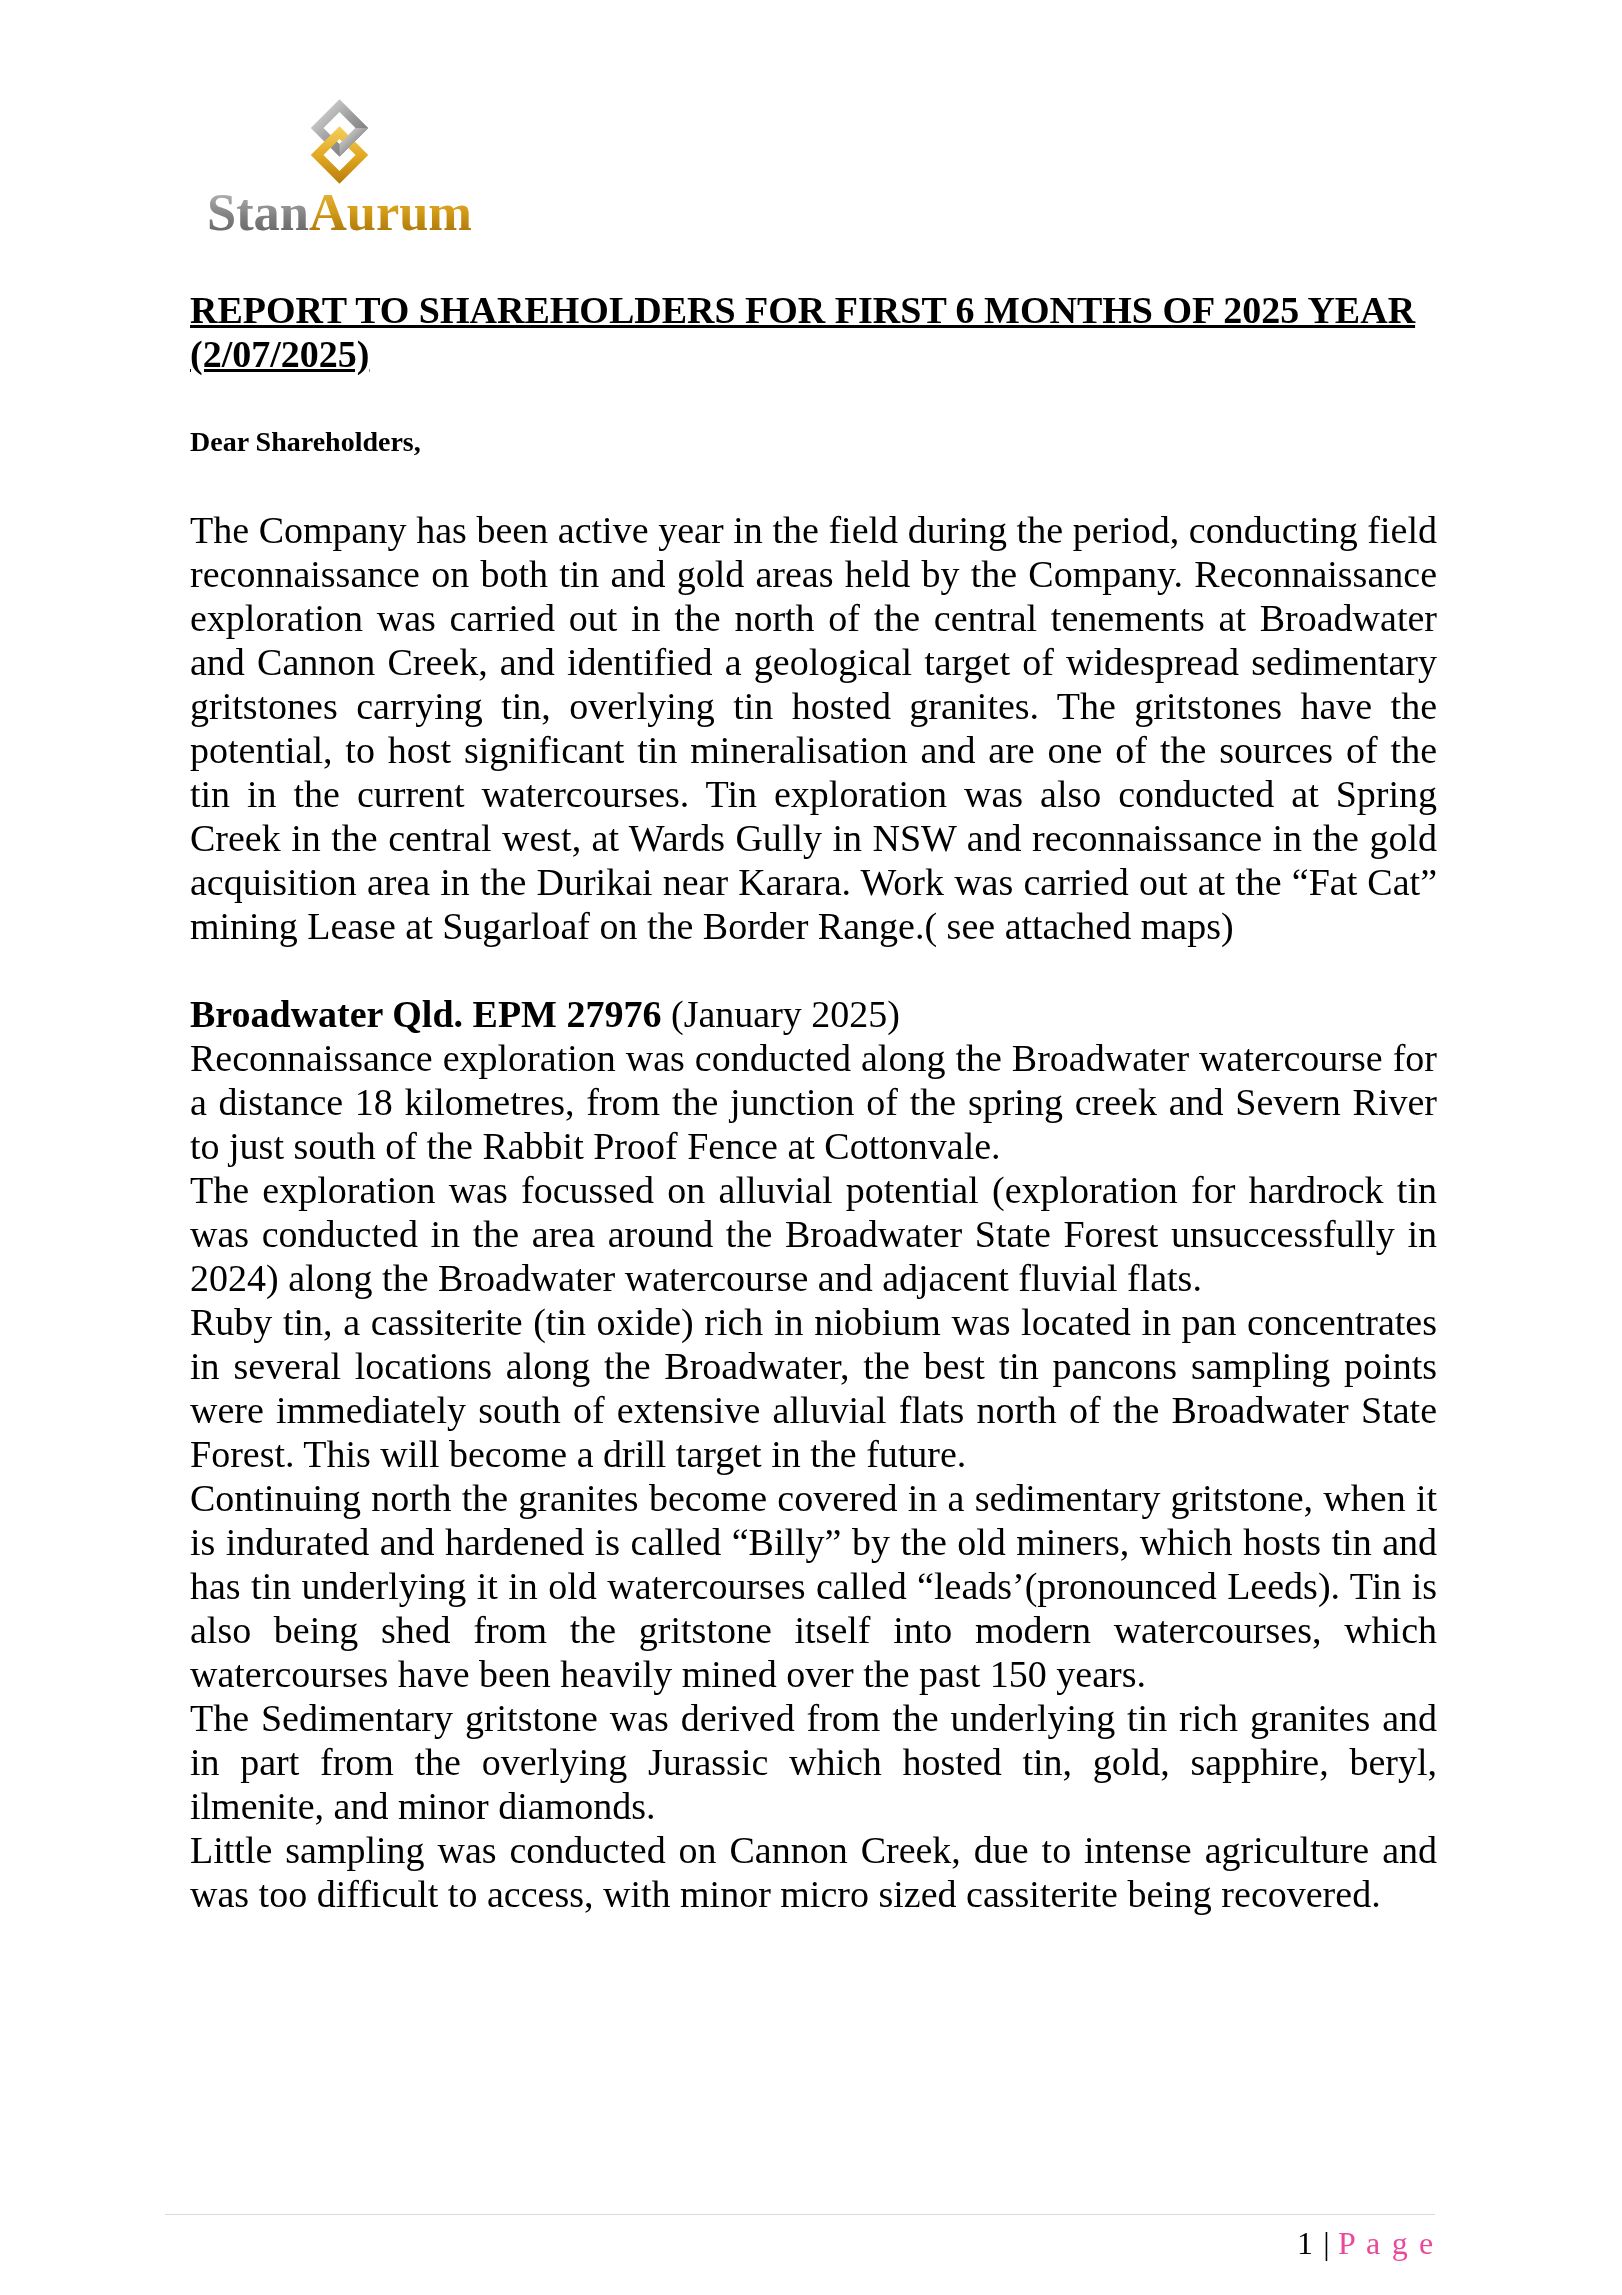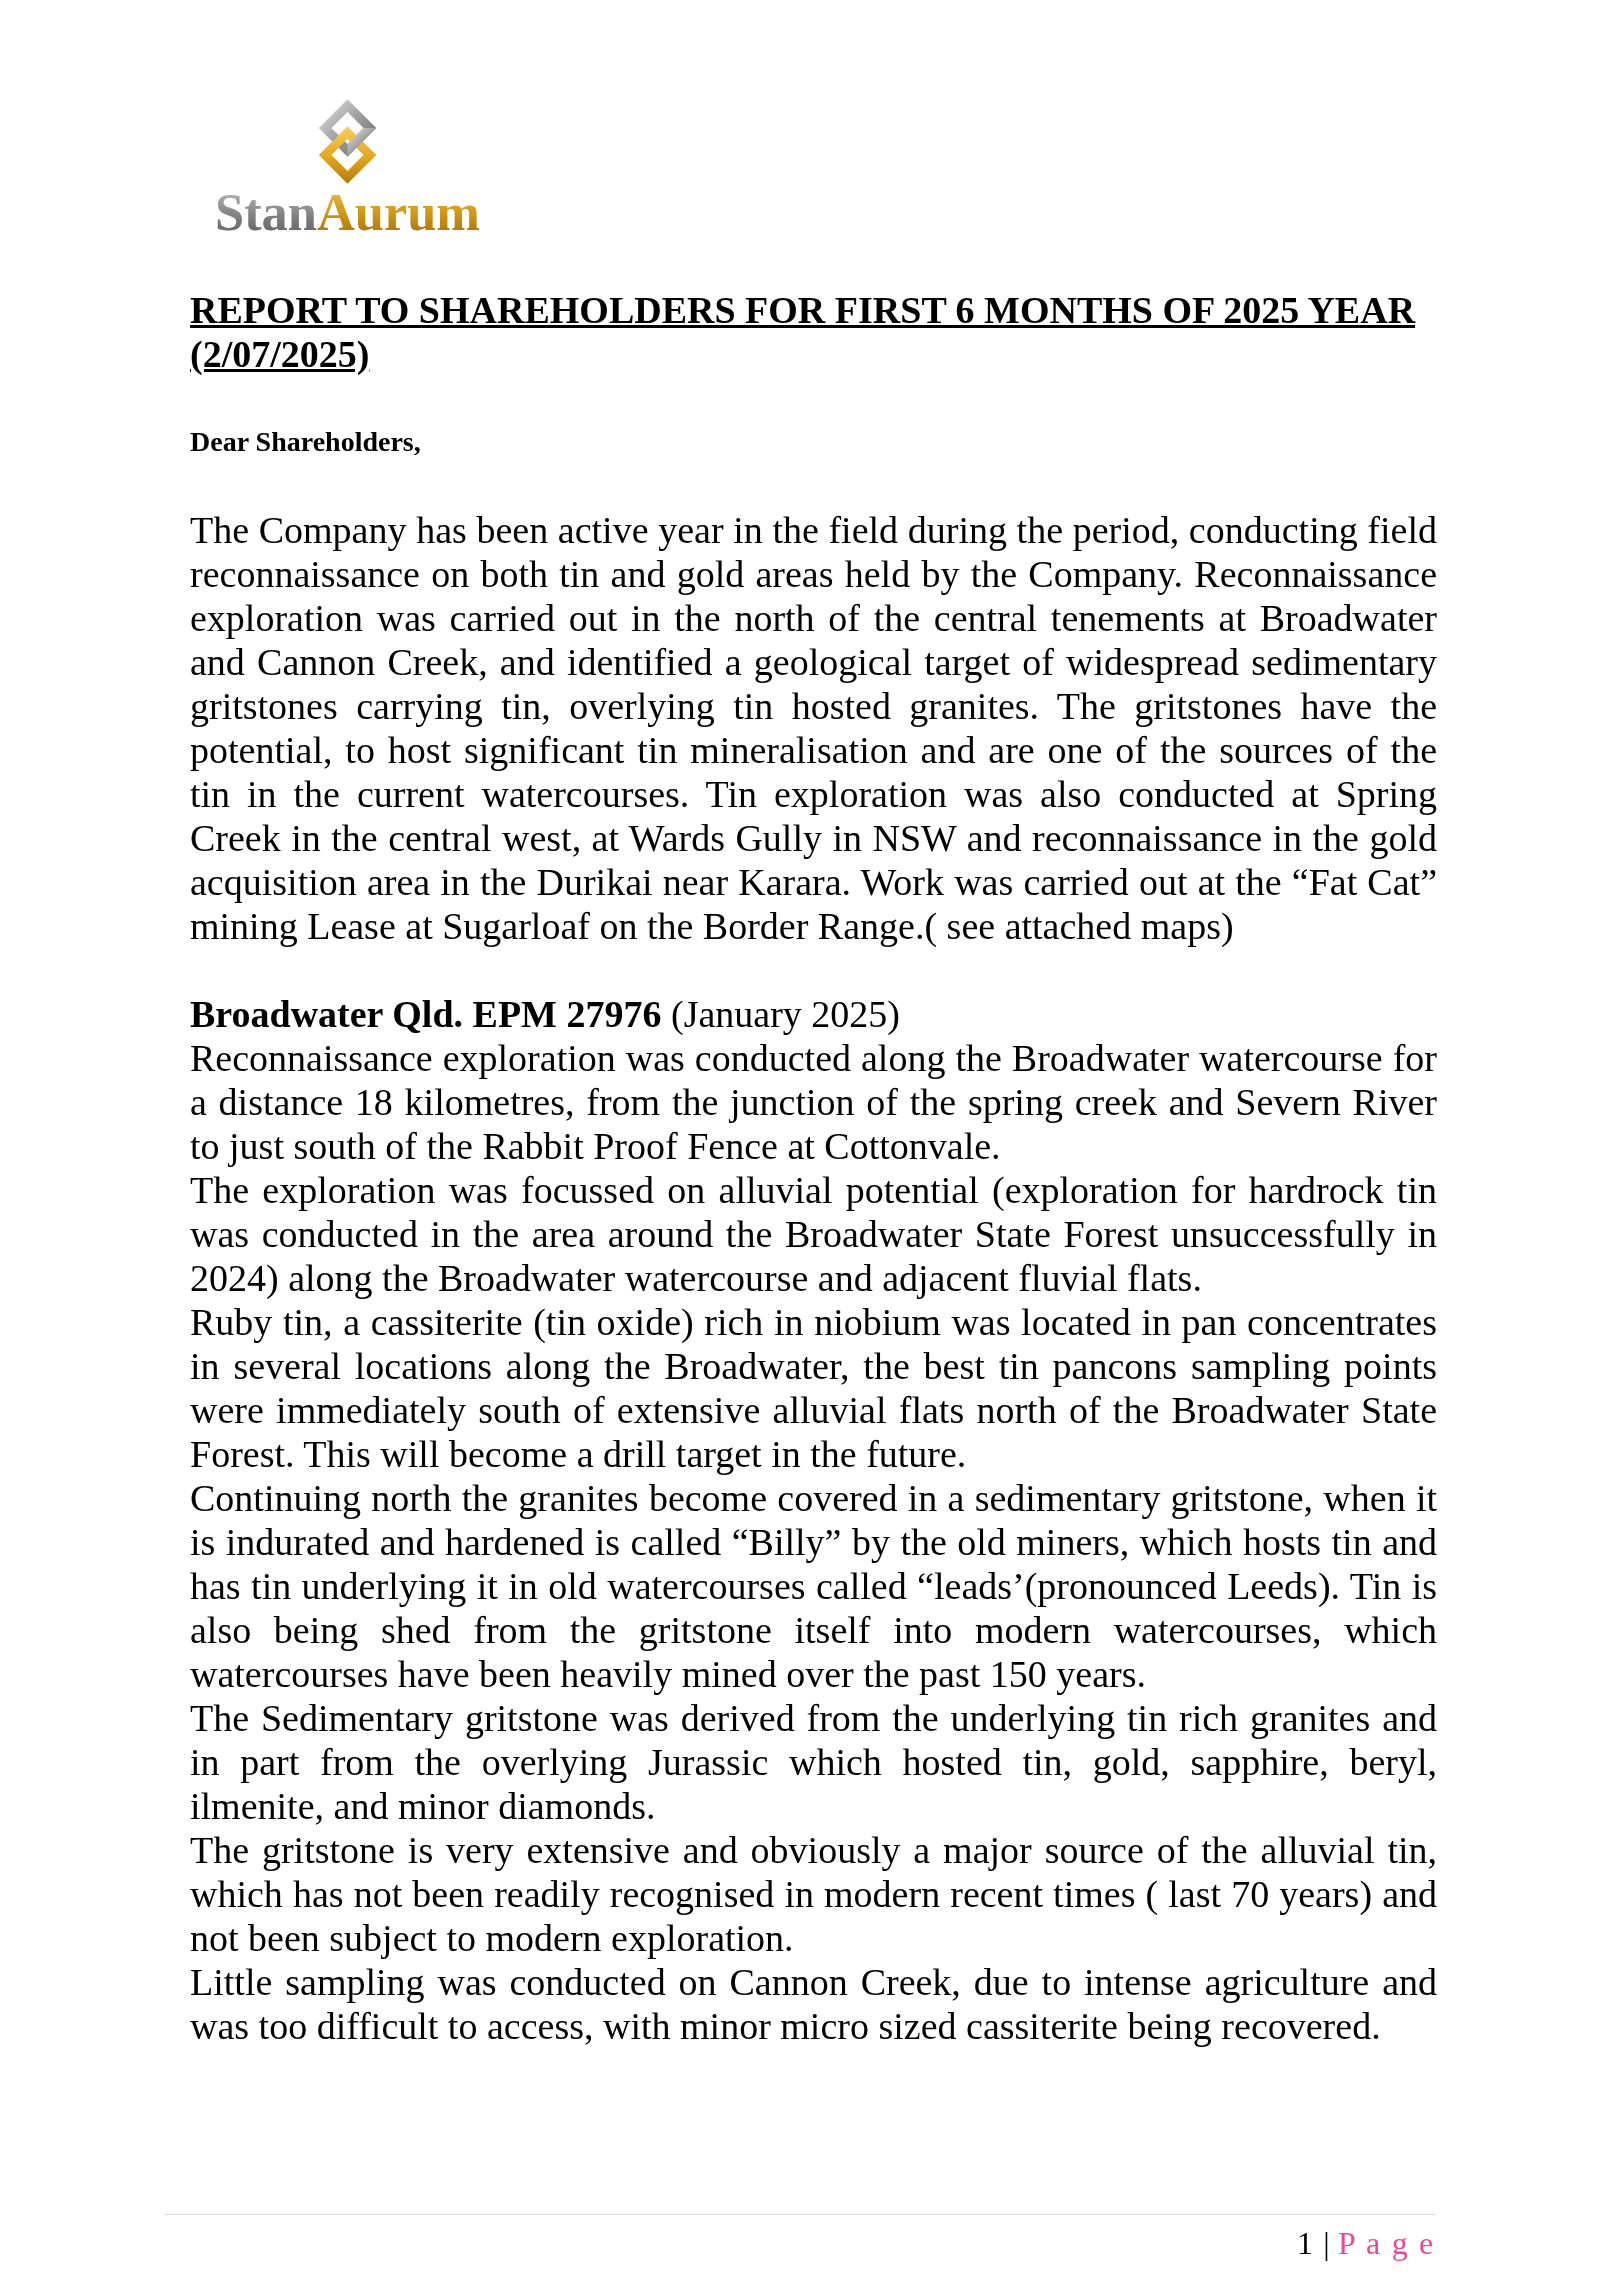--- a/index.html
+++ b/index.html
@@ -12,21 +12,21 @@
     font-family: "Liberation Serif", "DejaVu Serif", serif;
     color: #000000;
   }
   .content {
     position: absolute;
     left: 190px;
     top: 99px;
     width: 1247px;
   }
   
-  .logo { width: 279px; margin-left: 18px; }
+  .logo { width: 279px; margin-left: 10px; }
   .logo-mark { display: block; margin: 0 auto; width: 71px; height: 85px; }
   .logo-wordmark { display: block; width: 279px; height: 56px; margin-top: 1.7px; }
   
   .title {
     margin: 46px 0 0 0;
     font-size: 38px;
     line-height: 44px;
     font-weight: bold;
     text-align: left;
     text-decoration: underline;
@@ -114,21 +114,20 @@
       <p class="body">The Company has been active year in the field during the period, conducting field reconnaissance on both tin and gold areas held by the Company. Reconnaissance exploration was carried out in the north of the central tenements at Broadwater and Cannon Creek, and identified a geological target of widespread sedimentary gritstones carrying tin, overlying tin hosted granites. The gritstones have the potential, to host significant tin mineralisation and are one of the sources of the tin in the current watercourses. Tin exploration was also conducted at Spring Creek in the central west, at Wards Gully in NSW and reconnaissance in the gold acquisition area in the Durikai near Karara. Work was carried out at the “Fat Cat” mining Lease at Sugarloaf on the Border Range.( see attached maps)</p>
     </section>
 
     <section>
       <h2 class="heading"><span class="bold">Broadwater Qld. EPM 27976</span><span> (January 2025)</span></h2>
       <p class="body">Reconnaissance exploration was conducted along the Broadwater watercourse for a distance 18 kilometres, from the junction of the spring creek and Severn River to just south of the Rabbit Proof Fence at Cottonvale.</p>
       <p class="body">The exploration was focussed on alluvial potential (exploration for hardrock tin was conducted in the area around the Broadwater State Forest unsuccessfully in 2024) along the Broadwater watercourse and adjacent fluvial flats.</p>
       <p class="body">Ruby tin, a cassiterite (tin oxide) rich in niobium was located in pan concentrates in several locations along the Broadwater, the best tin pancons sampling points were immediately south of extensive alluvial flats north of the Broadwater State Forest. This will become a drill target in the future.</p>
       <p class="body">Continuing north the granites become covered in a sedimentary gritstone, when it is indurated and hardened is called “Billy” by the old miners, which hosts tin and has tin underlying it in old watercourses called “leads’(pronounced Leeds). Tin is also being shed from the gritstone itself into modern watercourses, which watercourses have been heavily mined over the past 150 years.</p>
       <p class="body">The Sedimentary gritstone was derived from the underlying tin rich granites and in part from the overlying Jurassic which hosted tin, gold, sapphire, beryl, ilmenite, and minor diamonds.</p>
-      <p class="body">The gritstone is very extensive and obviously a major source of the alluvial tin, which has not been readily recognised in modern recent times ( last 70 years) and not been subject to modern exploration.</p>
       <p class="body">Little sampling was conducted on Cannon Creek, due to intense agriculture and was too difficult to access, with minor micro sized cassiterite being recovered.</p>
     </section>
 
   </div>
 
   <div class="footer">
     <span>1</span><span class="sep">|</span><span class="pagelabel">P a g e</span>
   </div>
 </div>
 

